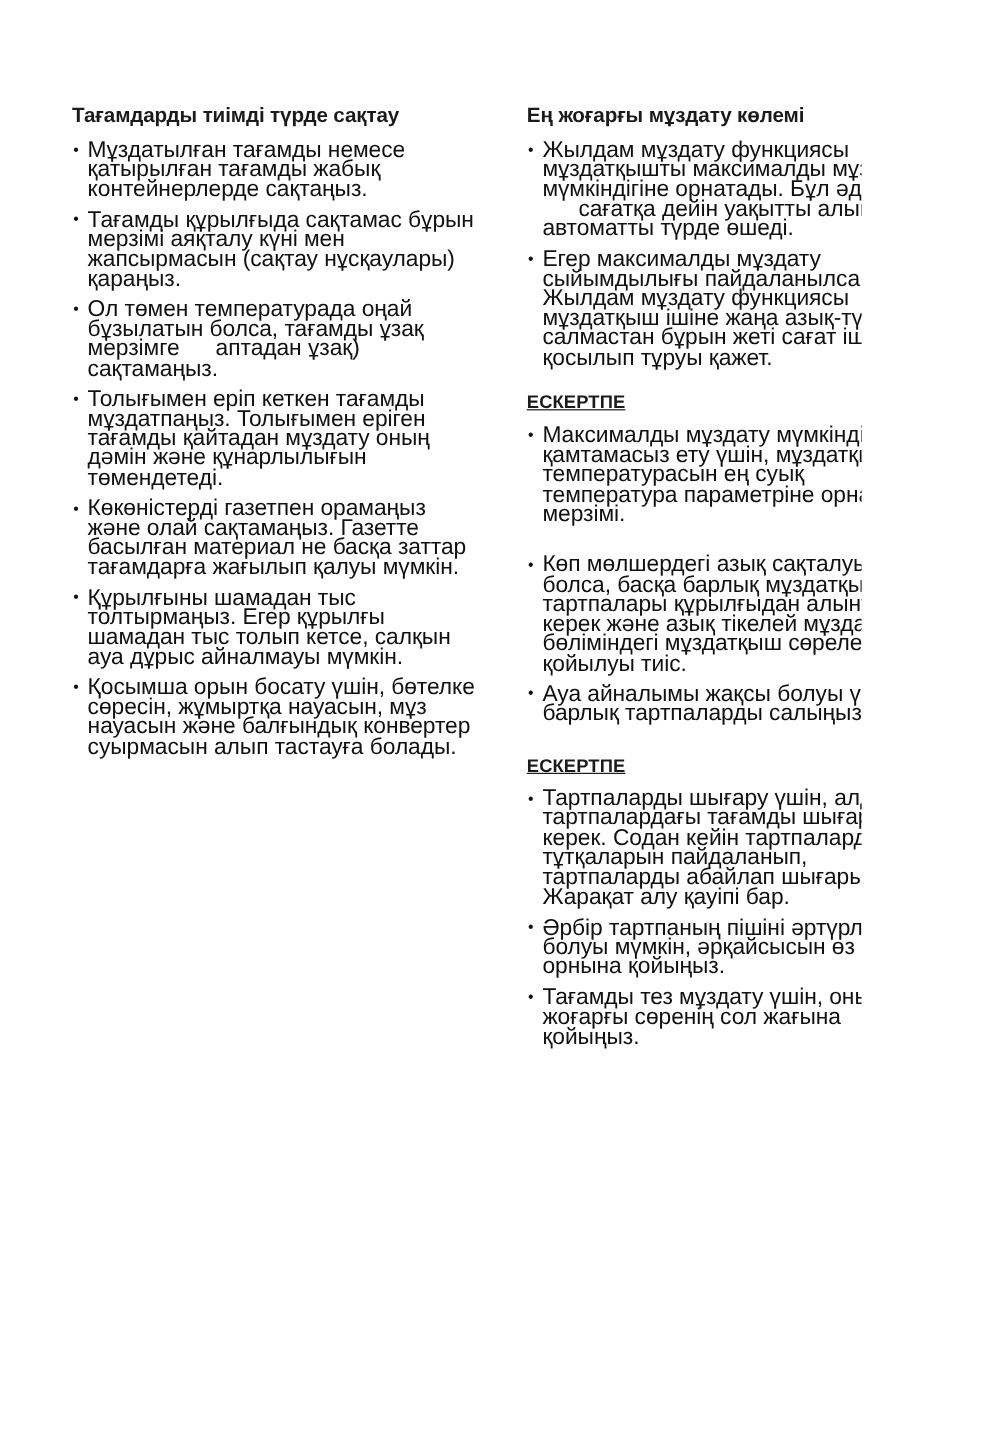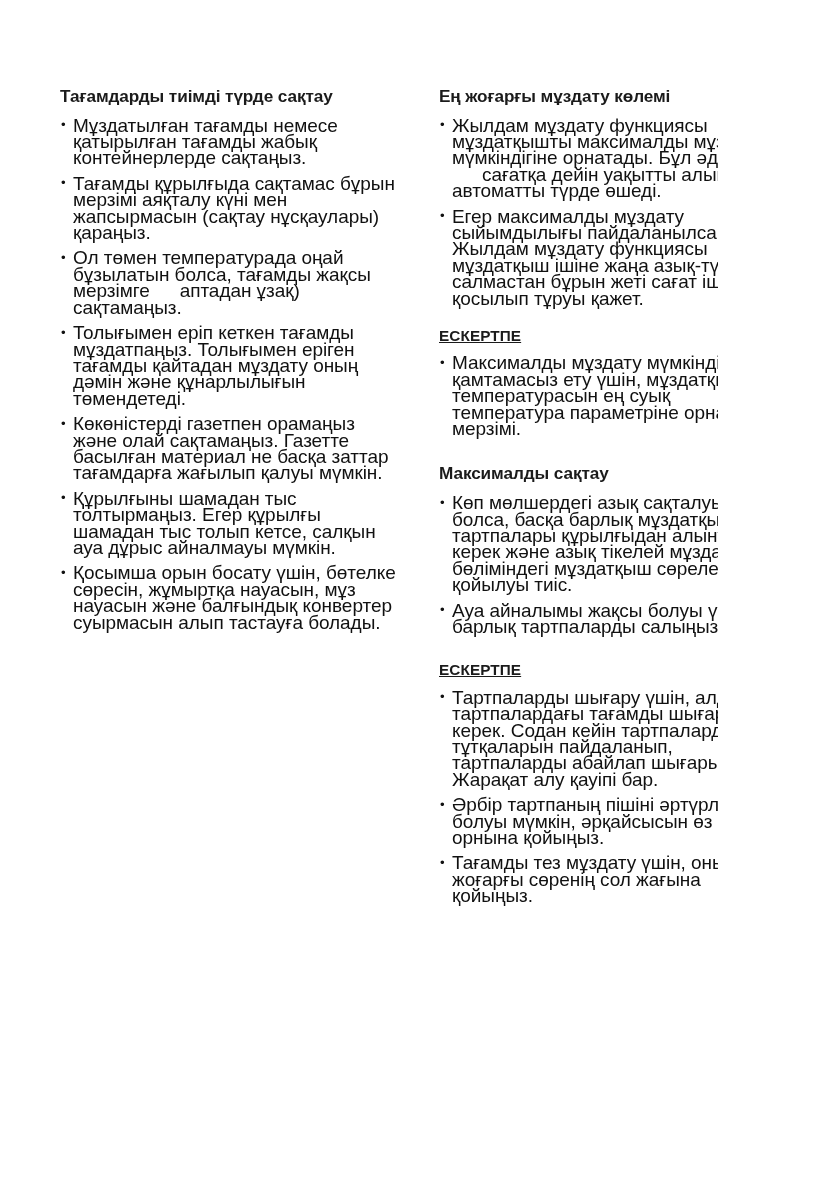--- a/index.html
+++ b/index.html
@@ -93,21 +93,21 @@
 <div class="page">
   <div class="columns">
 
     <div class="column">
 
       <h2 class="section-title">Тағамдарды тиімді түрде сақтау</h2>
 
       <ul class="bullets">
         <li>Мұздатылған тағамды немесе қатырылған тағамды жабық контейнерлерде сақтаңыз.</li>
         <li>Тағамды құрылғыда сақтамас бұрын мерзімі аяқталу күні мен жапсырмасын (сақтау нұсқаулары) қараңыз.</li>
-        <li><span>Ол төмен температурада оңай бұзылатын болса, тағамды жақсы мерзімге</span><span class="gap"></span><span>аптадан ұзақ) сақтамаңыз.</span></li>
+        <li><span>Ол төмен температурада оңай бұзылатын болса, тағамды ұзақ мерзімге</span><span class="gap"></span><span>аптадан ұзақ) сақтамаңыз.</span></li>
         <li>Толығымен еріп кеткен тағамды мұздатпаңыз. Толығымен еріген тағамды қайтадан мұздату оның дәмін және құнарлылығын төмендетеді.</li>
         <li>Көкөністерді газетпен орамаңыз және олай сақтамаңыз. Газетте басылған материал не басқа заттар тағамдарға жағылып қалуы мүмкін.</li>
         <li>Құрылғыны шамадан тыс толтырмаңыз. Егер құрылғы шамадан тыс толып кетсе, салқын ауа дұрыс айналмауы мүмкін.</li>
         <li>Қосымша орын босату үшін, бөтелке сөресін, жұмыртқа науасын, мұз науасын және балғындық конвертер суырмасын алып тастауға болады.</li>
       </ul>
 
     </div>
 
     <div class="column">
 
@@ -121,21 +121,20 @@
       <div class="spacer-md"></div>
 
       <h3 class="note-title">ЕСКЕРТПЕ</h3>
 
       <ul class="bullets">
         <li>Максималды мұздату мүмкіндігін қамтамасыз ету үшін, мұздатқыш температурасын ең суық температура параметріне орнатуды мерзімі.</li>
       </ul>
 
       <div class="spacer-lg"></div>
 
-      <h2 class="section-title">Максималды сақтау</h2>
 
       <ul class="bullets">
         <li>Көп мөлшердегі азық сақталуы керек болса, басқа барлық мұздатқыш тартпалары құрылғыдан алынуы керек және азық тікелей мұздатқыш бөліміндегі мұздатқыш сөрелеріне қойылуы тиіс.</li>
         <li>Ауа айналымы жақсы болуы үшін, барлық тартпаларды салыңыз.</li>
       </ul>
 
       <div class="spacer-lg"></div>
 
       <h3 class="note-title">ЕСКЕРТПЕ</h3>
 

